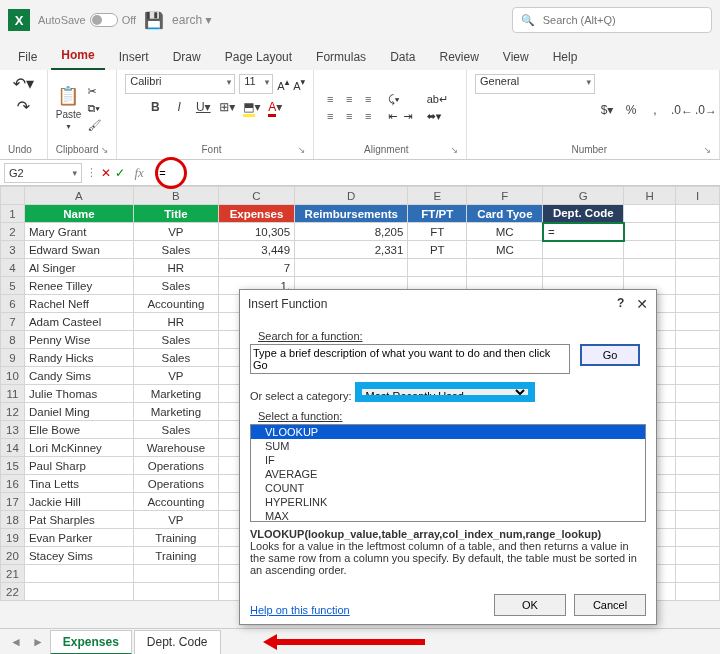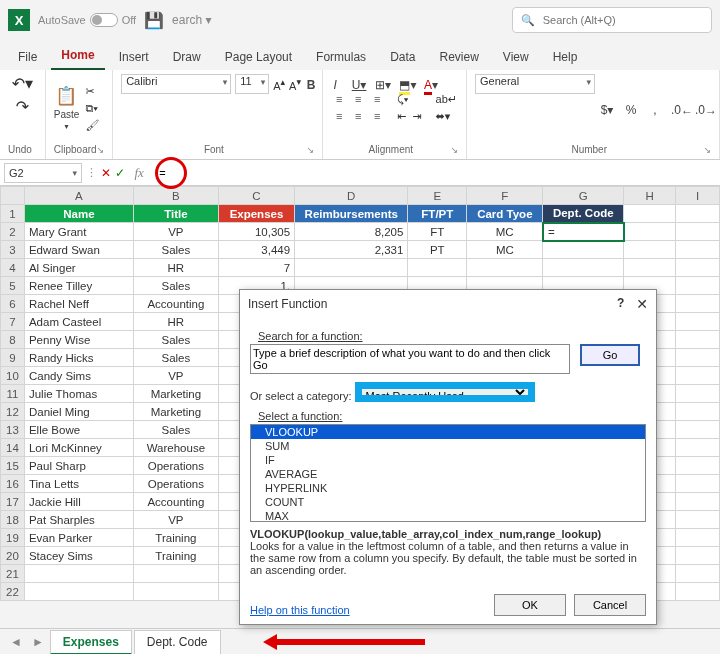--- a/index.html
+++ b/index.html
@@ -179,21 +179,21 @@
         <span>⧉▾</span>
         <span>🖌</span>
       </div>
     </div>
     <div class="group-bottom">
         <span class="label">Clipboard</span>
         <span class="launcher">↘</span>
       </div>
   </div>
   <div class="ribbon-group" style="width:210px">
-    <div class="body" style="flex-direction:row;align-items:flex-start;gap:2px;">
+    <div class="body" style="flex-direction:column;align-items:center;gap:2px;">
       <div class="font-row">
         <div class="dropdown" style="width:110px">Calibri</div>
         <div class="dropdown" style="width:34px">11</div>
         <span class="b">A<sup>▴</sup></span>
         <span class="b">A<sup>▾</sup></span>
       </div>
       <div class="btnrow">
         <span class="b" style="font-weight:bold">B</span>
         <span class="b" style="font-style:italic">I</span>
         <span class="b underline">U▾</span>
@@ -584,22 +584,22 @@
     <div style="margin-top:8px">
       <span>Or select a category:</span>
       <select class="cat"><option>Most Recently Used</option></select>
     </div>
     <label style="margin-top:8px">Select a functio<span class="underline">n</span>:</label>
     <div class="funclist" id="funclist">
         <div class="sel">VLOOKUP</div>
         <div>SUM</div>
         <div>IF</div>
         <div>AVERAGE</div>
+        <div>COUNT</div>
         <div>HYPERLINK</div>
-        <div>COUNT</div>
         <div>MAX</div>
       </div>
     <div class="desc">
       <b>VLOOKUP(lookup_value,table_array,col_index_num,range_lookup)</b><br>
       <span>Looks for a value in the leftmost column of a table, and then returns a value in the same row from a column you specify. By default, the table must be sorted in an ascending order.</span>
     </div>
     <div class="dlg-bottom">
       <span class="helplink">Help on this function</span>
       <div class="dlg-btns">
         <button>OK</button>

